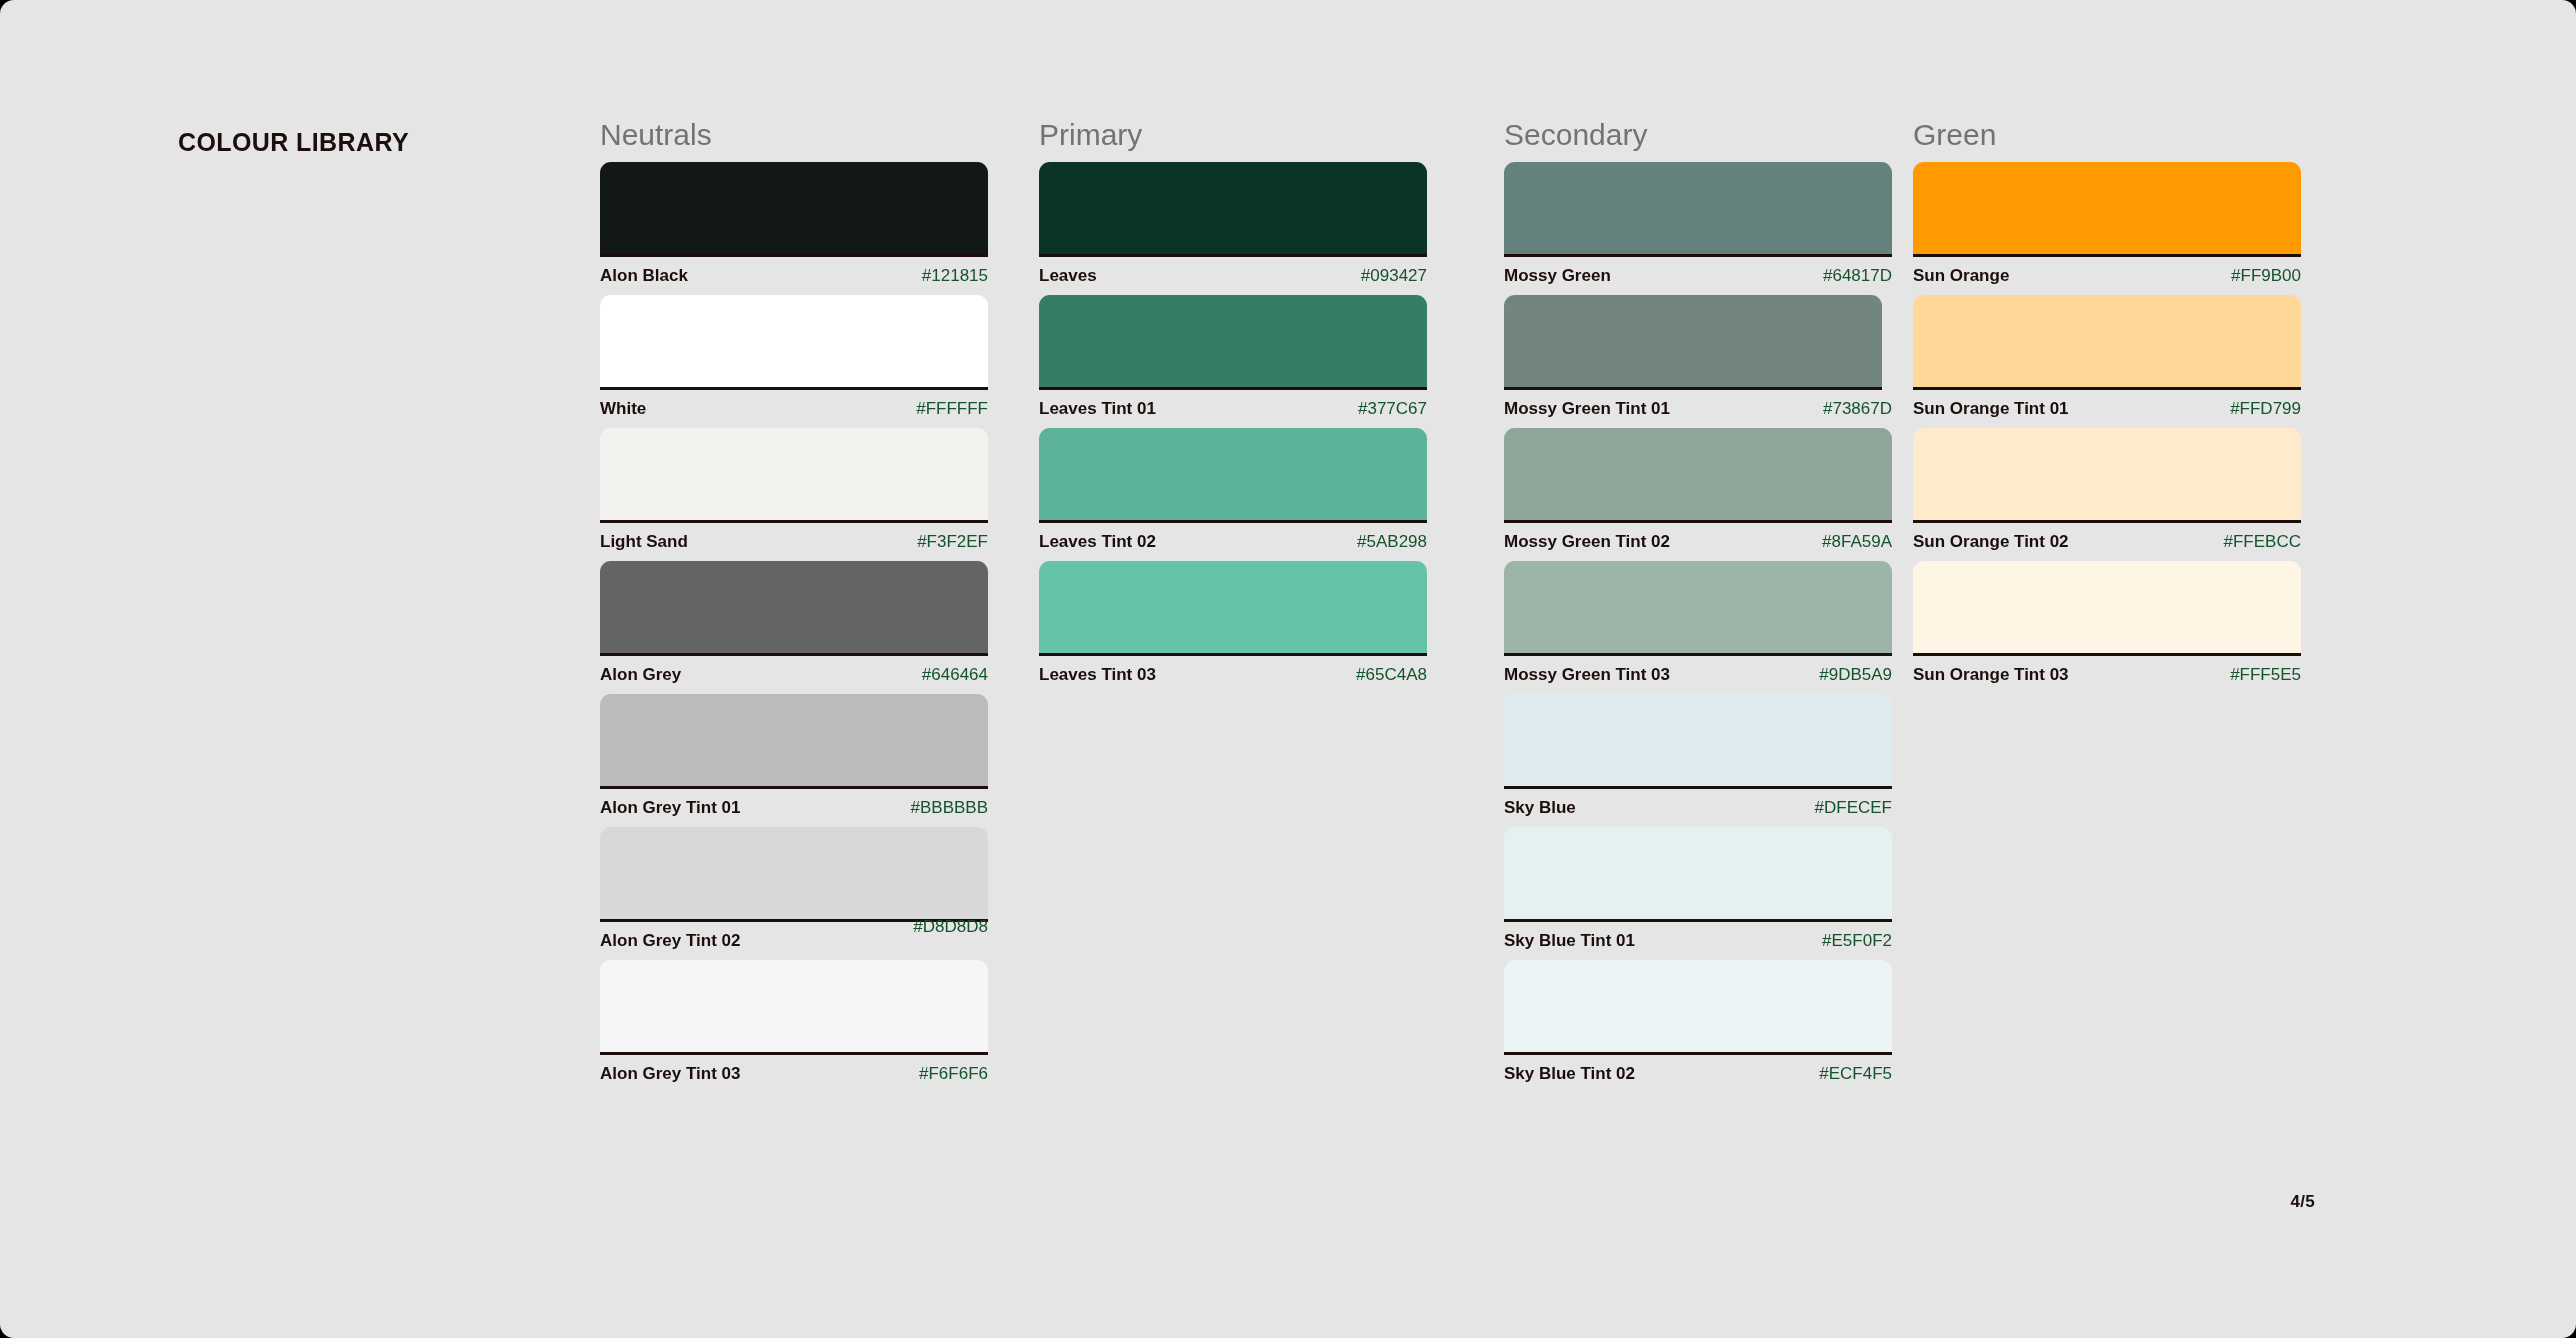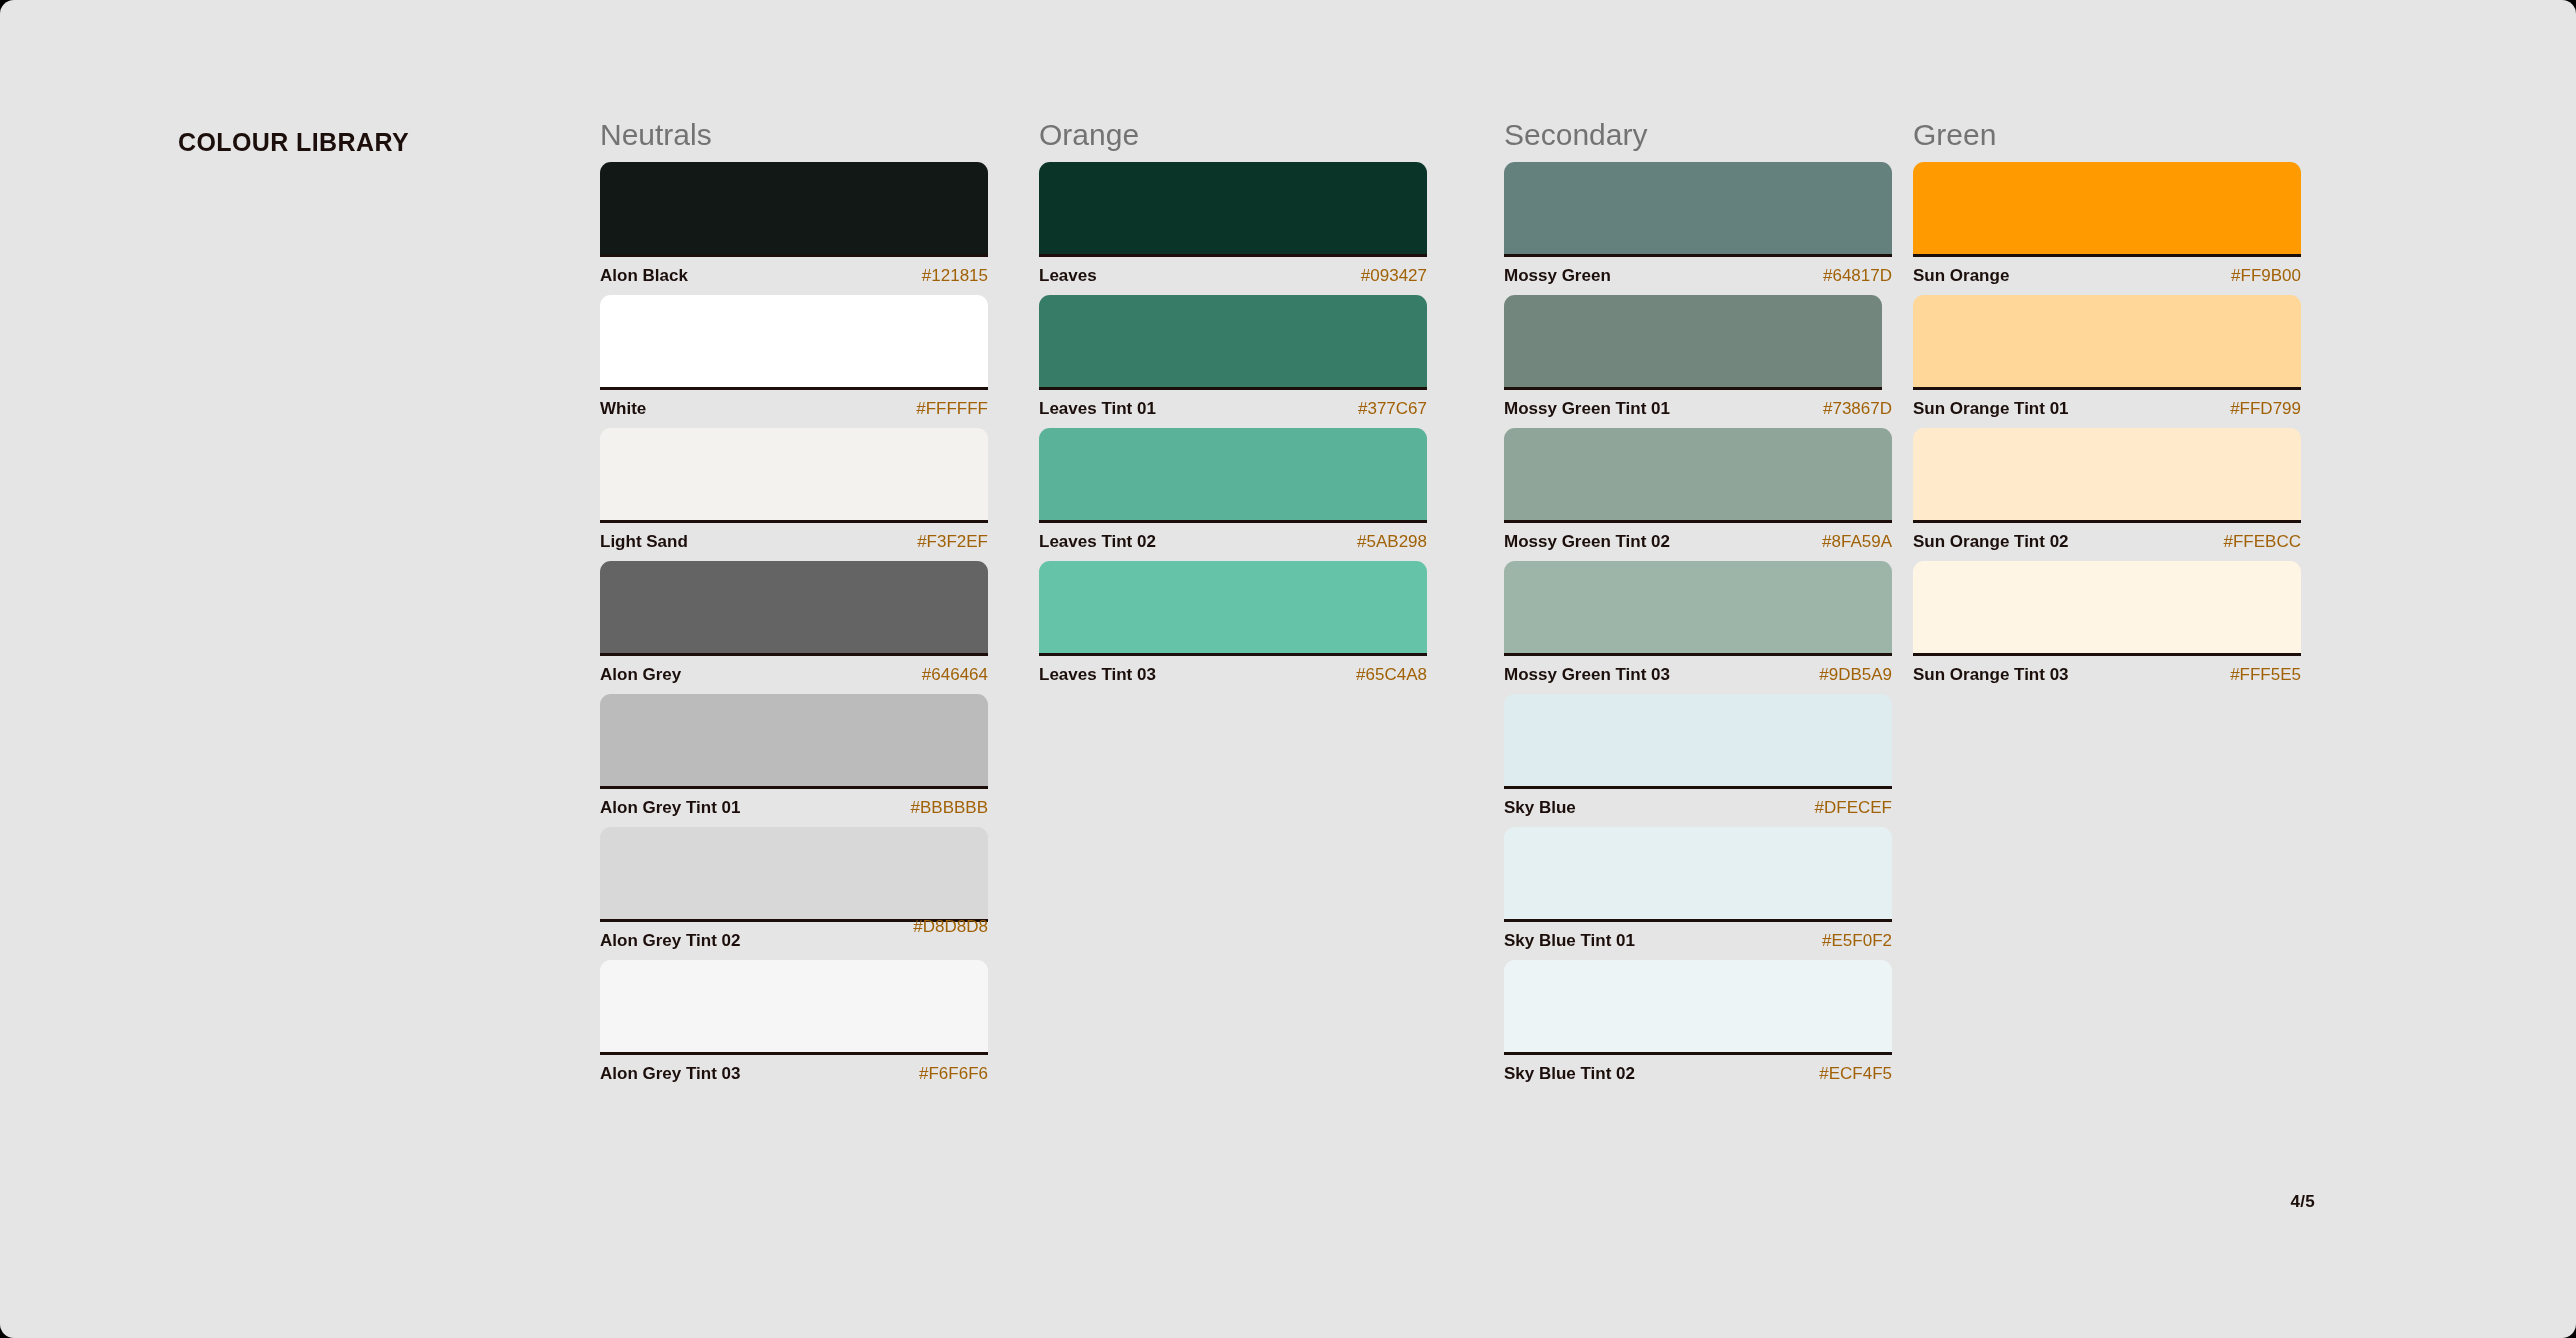--- a/index.html
+++ b/index.html
@@ -62,21 +62,21 @@
     font-size: 17px;
     font-weight: bold;
     color: #1B0E0B;
     white-space: nowrap;
   }
   .swatch-hex {
     position: absolute;
     right: 0; top: 9.4px;
     font-size: 17px;
     font-weight: normal;
-    color: #a16207;
+    color: #14532d;
     white-space: nowrap;
   }
   
   .swatch-row.hex-raised .swatch-hex { top: -5.4px; }
   
   .swatch-row.chip-narrow .swatch-chip { width: 378px; }
 
   #page-number {
     position: absolute;
     right: 261px; bottom: 126px;
@@ -142,21 +142,21 @@
           <div class="swatch-chip" style="background: rgb(246, 246, 246);"></div>
           <div class="swatch-meta">
             <span class="swatch-name">Alon Grey Tint 03</span>
             <span class="swatch-hex">#F6F6F6</span>
           </div>
         </div>
       </div>
   </div>
 
   <div class="column" id="col-1" style="left:1039px;">
-    <div class="column-header">Orange</div>
+    <div class="column-header">Primary</div>
     <div class="swatch-list" id="list-1">
         <div class="swatch-row">
           <div class="swatch-chip" style="background: rgb(9, 52, 39);"></div>
           <div class="swatch-meta">
             <span class="swatch-name">Leaves</span>
             <span class="swatch-hex">#093427</span>
           </div>
         </div>
         <div class="swatch-row">
           <div class="swatch-chip" style="background: rgb(55, 124, 103);"></div>

